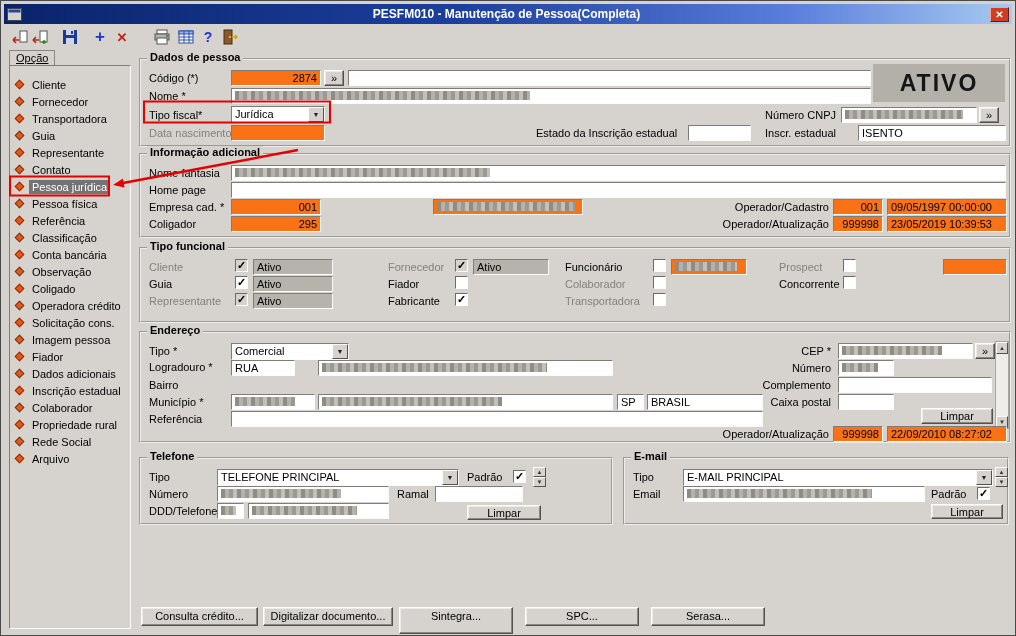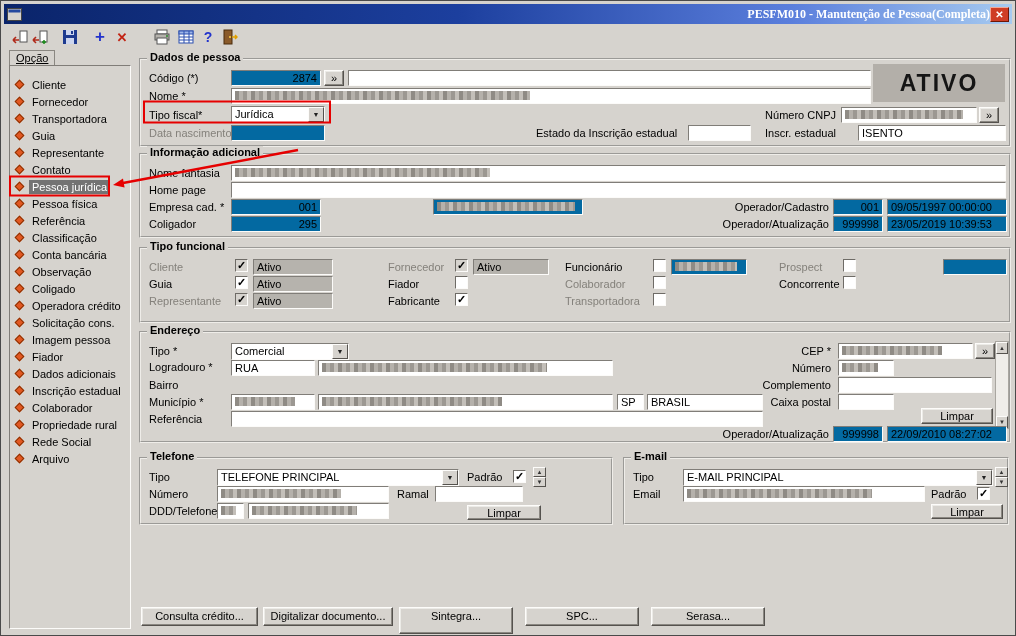--- a/index.html
+++ b/index.html
@@ -6,21 +6,21 @@
   html,body { margin:0; padding:0; background:#8a8a8a; }
   .window {
     position:relative; width:1016px; height:636px; background:#d6d3ce;
     font-family:"Liberation Sans", sans-serif; font-size:11px; color:#000;
     border:1px solid #4a4a4a; overflow:hidden;
   }
   
   .titlebar{position:absolute;left:3px;top:3px;right:3px;height:20px;
     background:linear-gradient(90deg,#0a246a 0%,#1c3f9e 45%,#5a7edc 78%,#a6caf0 100%);
     display:flex;align-items:center;color:#fff;font-weight:bold;font-size:12px;}
-  .title{flex:1;text-align:right;font-family:Liberation Serif, serif;}
+  .title{flex:1;text-align:center;}
   .closebtn{width:19px;height:15px;margin-right:3px;background:#cf3d25;color:#fff;
     border:1px solid;border-color:#f2a897 #6e1607 #6e1607 #f2a897;
     font-size:10px;font-weight:bold;display:flex;align-items:center;justify-content:center;cursor:default;}
   
   .toolbar{position:absolute;left:6px;top:26px;right:6px;height:22px;}
   .tbicon{position:absolute;top:1px;width:18px;height:18px;display:flex;align-items:center;justify-content:center;}
   .glyph-add{color:#2233cc;font-weight:bold;font-size:17px;line-height:16px;}
   .glyph-del{color:#c22211;font-weight:bold;font-size:13px;}
   .glyph-help{color:#2233cc;font-weight:bold;font-size:14px;}
   
@@ -34,21 +34,21 @@
   .sbitem.sel .sbtxt{background:#737373;color:#fff;}
   
   .grp{position:absolute;border:2px groove #efede9;}
   .leg{position:absolute;top:-9px;left:6px;background:#d6d3ce;padding:0 3px;font-weight:bold;white-space:nowrap;}
   
   .lbl{position:absolute;white-space:nowrap;line-height:13px;}
   .lbl.dis{color:#84817b;}
   .r{text-align:right;}
   .fld{position:absolute;height:16px;background:#fff;border:1px solid;
     border-color:#807d78 #fcfbf9 #fcfbf9 #807d78;padding:1px 3px;overflow:hidden;white-space:nowrap;line-height:12px;}
-  .fld.dis{background:#0369a1;}
+  .fld.dis{background:#f97316;}
   .fld.darker{background:#b6b3ad;}
   .px{display:inline-block;height:9px;margin-top:1px;width:80%;
     background:repeating-linear-gradient(90deg,#8f8b85 0 4px,#b5b1ab 4px 8px,#9c9892 8px 12px,#c3bfb9 12px 16px);}
   .btn{position:absolute;background:#d6d3ce;text-align:center;line-height:15px;cursor:default;
     border:1px solid;border-color:#fdfcfa #55524e #55524e #fdfcfa;
     box-shadow:inset -1px -1px 0 #8a8781, inset 1px 1px 0 #ecebe7;}
   .combo{position:absolute;height:17px;background:#fff;border:1px solid;
     border-color:#807d78 #fcfbf9 #fcfbf9 #807d78;padding:1px 18px 1px 3px;white-space:nowrap;line-height:13px;}
   .dd{position:absolute;right:0;top:0;width:16px;height:100%;background:#d6d3ce;
     border:1px solid;border-color:#fdfcfa #55524e #55524e #fdfcfa;
@@ -334,21 +334,21 @@
           <span>▼</span>
         </span></div>
     <span class="lbl r" style="left:590px;top:12px;width:100px">CEP *</span>
     <div class="fld" style="left:697px;top:10px;width:135px"><i class="px" style="width:100px"></i></div>
     <div class="btn" style="left:834px;top:10px;width:20px;height:16px"><span>»</span></div>
     <div class="vsb" style="left:854px;top:8px;height:88px">
       <span class="vsbbtn" style="top:0"><span>▲</span></span>
       <span class="vsbbtn" style="bottom:0"><span>▼</span></span>
     </div>
     <span class="lbl" style="left:8px;top:28px">Logradouro *</span>
-    <div class="fld" style="left:90px;top:27px;width:84px"><span>RUA</span></div>
+    <div class="fld" style="left:90px;top:27px;width:64px"><span>RUA</span></div>
     <div class="fld" style="left:177px;top:27px;width:295px"><i class="px" style="width:225px"></i></div>
     <span class="lbl r" style="left:590px;top:29px;width:100px">Número</span>
     <div class="fld" style="left:697px;top:27px;width:56px"><i class="px" style="width:36px"></i></div>
     <span class="lbl" style="left:8px;top:46px">Bairro</span>
     <span class="lbl r" style="left:590px;top:46px;width:100px">Complemento</span>
     <div class="fld" style="left:697px;top:44px;width:154px"></div>
     <span class="lbl" style="left:8px;top:63px">Município *</span>
     <div class="fld" style="left:90px;top:61px;width:84px"><i class="px" style="width:60px"></i></div>
     <div class="fld" style="left:177px;top:61px;width:295px"><i class="px" style="width:180px"></i></div>
     <div class="fld" style="left:476px;top:61px;width:27px"><span>SP</span></div>

